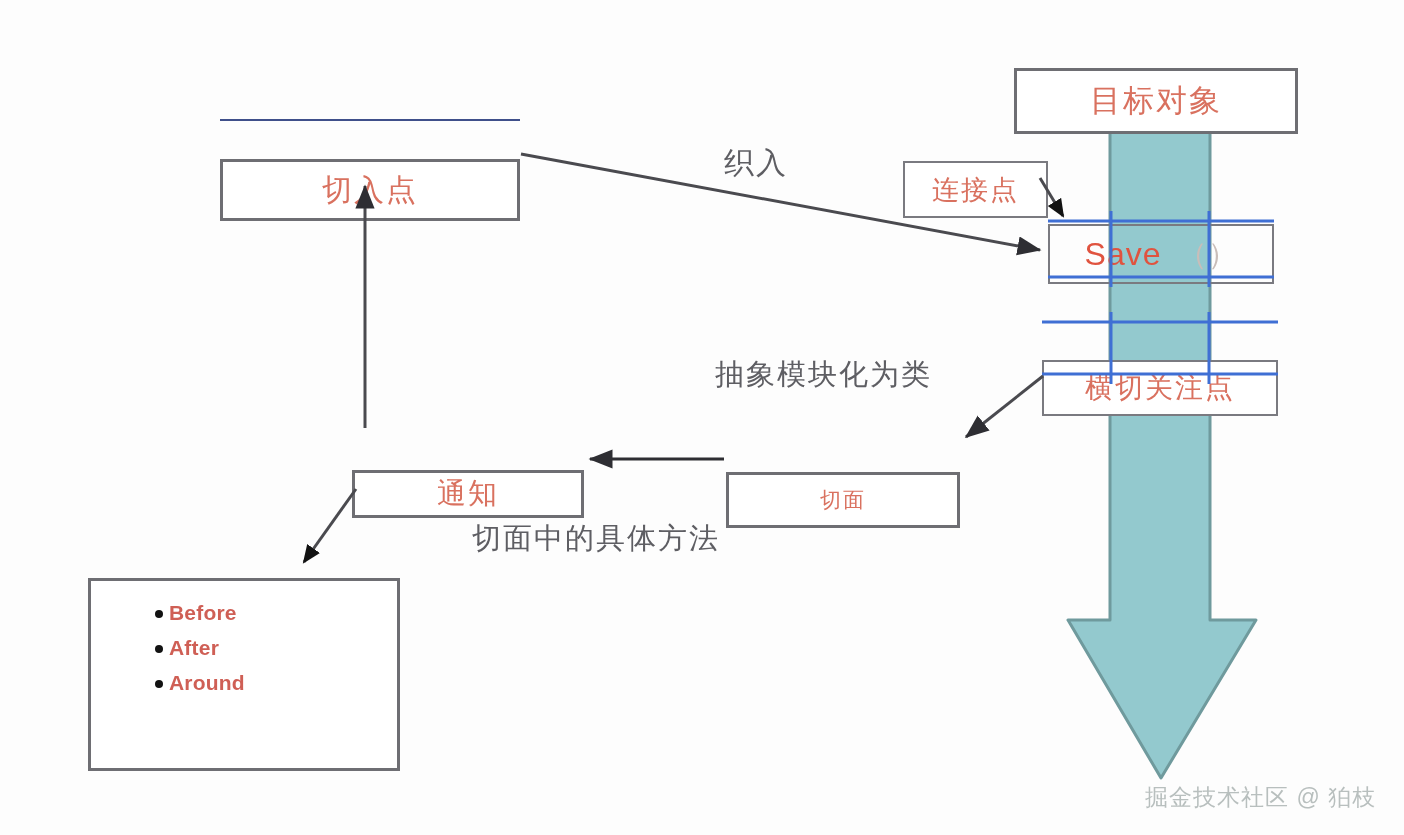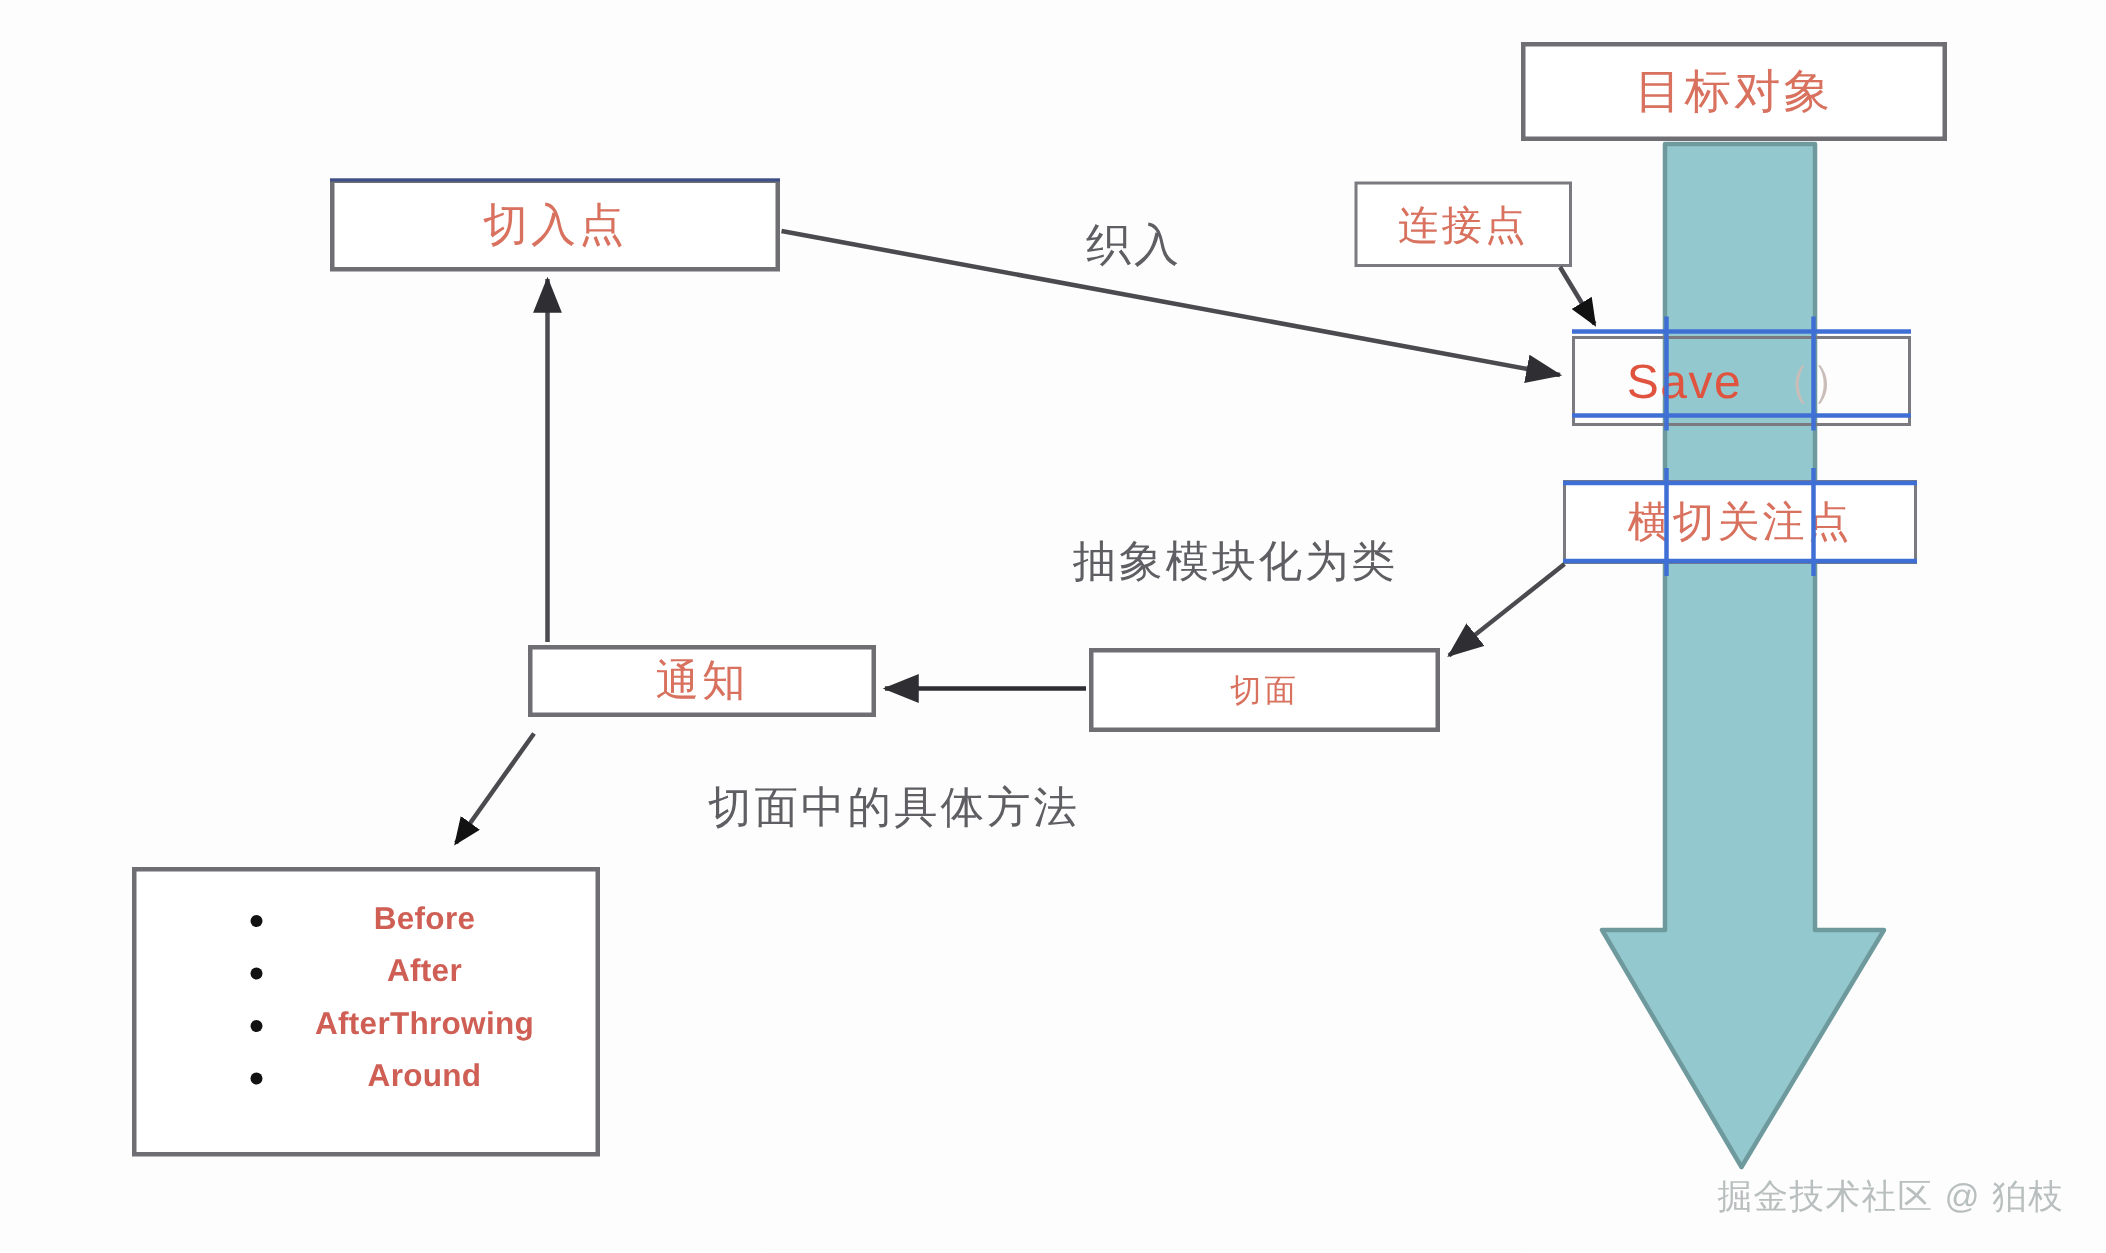--- a/index.html
+++ b/index.html
@@ -10,40 +10,40 @@
   .box{
     position:absolute;
     box-sizing:border-box;
     background:#ffffff;
     border:3px solid #6e6e73;
     display:flex;align-items:center;justify-content:center;
     color:#d9715f;
     letter-spacing:2px;
     z-index:6;
   }
-  .box.cn{font-family:Liberation Sans, sans-serif;}
+  .box.cn{font-family:Liberation Sans, sans-serif;margin-top:40px;}
   .box.thin{border-width:2px;border-color:#7a7a80;}
 
   
   #box-target{left:1014px;top:28px;width:284px;height:66px;font-size:31px;}
   #box-joinpoint{left:903px;top:121px;width:145px;height:57px;font-size:27px;}
   #box-save{left:1048px;top:224px;width:226px;height:60px;font-size:0px;background:transparent;}
   #box-save .savetxt{font-size:32px;color:#e0533f;letter-spacing:1px;font-family:"Liberation Sans",sans-serif;}
   #box-save .parens{font-size:30px;color:#c9bdb9;letter-spacing:0px;margin-left:16px;font-family:"DejaVu Sans",sans-serif;}
   #box-crosscut{left:1042px;top:320px;width:236px;height:56px;font-size:28px;}
   #box-pointcut{left:220px;top:119px;width:300px;height:62px;font-size:30px;}
   #box-advice{left:352px;top:430px;width:232px;height:48px;font-size:29px;}
   #box-aspect{left:726px;top:432px;width:234px;height:56px;font-size:21px;}
 
   
   #box-list{
     position:absolute;left:88px;top:578px;width:312px;height:193px;
     box-sizing:border-box;background:#ffffff;border:3px solid #6e6e73;z-index:6;
   }
-  #box-list ul{list-style:none;margin:12px;padding:2px 0 0 78px;text-align:center;}
+  #box-list ul{list-style:none;margin:0;padding:14px 0 0 78px;}
   #box-list li{
     position:relative;color:#cf5f55;font-weight:bold;font-size:21px;
     line-height:35px;letter-spacing:0.2px;white-space:nowrap;
     font-family:"Liberation Sans",sans-serif;
   }
   #box-list li:before{
     content:"";position:absolute;left:-14px;top:15px;width:8px;height:8px;
     border-radius:50%;background:#121212;
   }
 
@@ -138,21 +138,20 @@
   </div>
 
   <div class="box cn" id="box-aspect">
     <span>切面</span>
   </div>
 
   <div id="box-list">
     <ul>
       <li>Before</li>
       <li>After</li>
-      <li>AfterThrowing</li>
       <li>Around</li>
     </ul>
   </div>
 
   <div class="label" id="lbl-weave">织入</div>
   <div class="label" id="lbl-abstract">抽象模块化为类</div>
   <div class="label" id="lbl-concrete">切面中的具体方法</div>
 
   <div id="watermark">掘金技术社区 @ 狛枝</div>
 </div>

